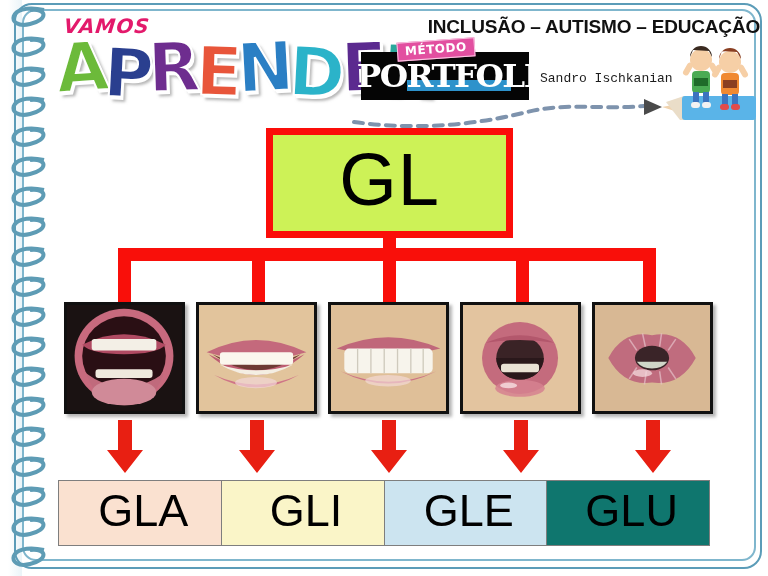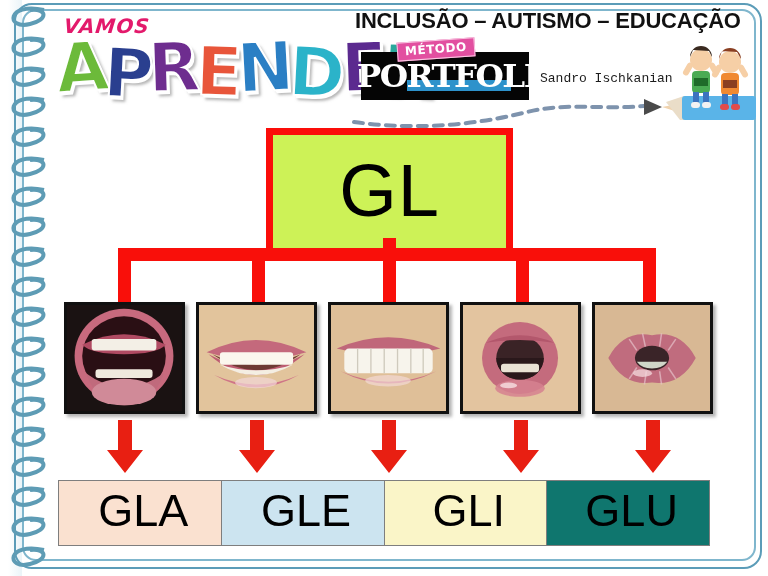--- a/index.html
+++ b/index.html
@@ -73,26 +73,26 @@
     font-size: 68px;
     line-height: 72px;
     letter-spacing: -5px;
     text-shadow: 2px 3px 0 #ffffff, 4px 5px 3px rgba(120,120,120,.55);
     -webkit-text-stroke: 2px #ffffff;
   }
 
   
   .hdr-title {
     position: absolute;
-    left: 355px; top: 8px;
+    left: 355px; top: 16px;
     width: 405px;
-    text-align: left;
+    text-align: right;
     font-family: "Liberation Sans", sans-serif;
     font-weight: bold;
-    font-size: 22px;
+    font-size: 19px;
     letter-spacing: -0.2px;
     color: #111111;
     white-space: nowrap;
   }
   .portfolio-logo {
     position: absolute;
     left: 361px; top: 52px;
     width: 168px; height: 48px;
     background: #050505;
     overflow: visible;
@@ -142,21 +142,21 @@
   .author.a1 { top: 50px; }
   .author.a2 { top: 72px; }
 
   .kids { position: absolute; left: 664px; top: 40px; width: 98px; height: 86px; }
   .pencil-dash { position: absolute; left: 352px; top: 96px; width: 330px; height: 34px; }
 
   
   .gl-box {
     position: absolute;
     left: 266px; top: 128px;
-    width: 247px; height: 132px;
+    width: 247px; height: 110px;
     background: #cdf257;
     border: 7px solid #fb0d09;
     display: flex;
     align-items: center;
     justify-content: center;
   }
   .gl-box .gl-text {
     font-family: "Liberation Sans", sans-serif;
     font-size: 74px;
     line-height: 74px;
@@ -402,24 +402,24 @@
     <polygon points="13,0 27,0 27,30 38,30 20,53 2,30 13,30" fill="#e81f12"></polygon>
   </svg>
   <svg class="dn-arrow" style="left:633px;" viewBox="0 0 40 55">
     <polygon points="13,0 27,0 27,30 38,30 20,53 2,30 13,30" fill="#e81f12"></polygon>
   </svg>
 
   <div class="syl-row">
     <div class="syl" style="background:#fae1d0;">
       <span>GLA</span>
     </div>
+    <div class="syl" style="background:#faf5c8;">
+      <span>GLI</span>
+    </div>
     <div class="syl" style="background:#cce4f0;">
       <span>GLE</span>
-    </div>
-    <div class="syl" style="background:#faf5c8;">
-      <span>GLI</span>
     </div>
     <div class="syl" style="background:#0f766e;">
       <span>GLU</span>
     </div>
   </div>
 
 </div>
 
 </body></html>

